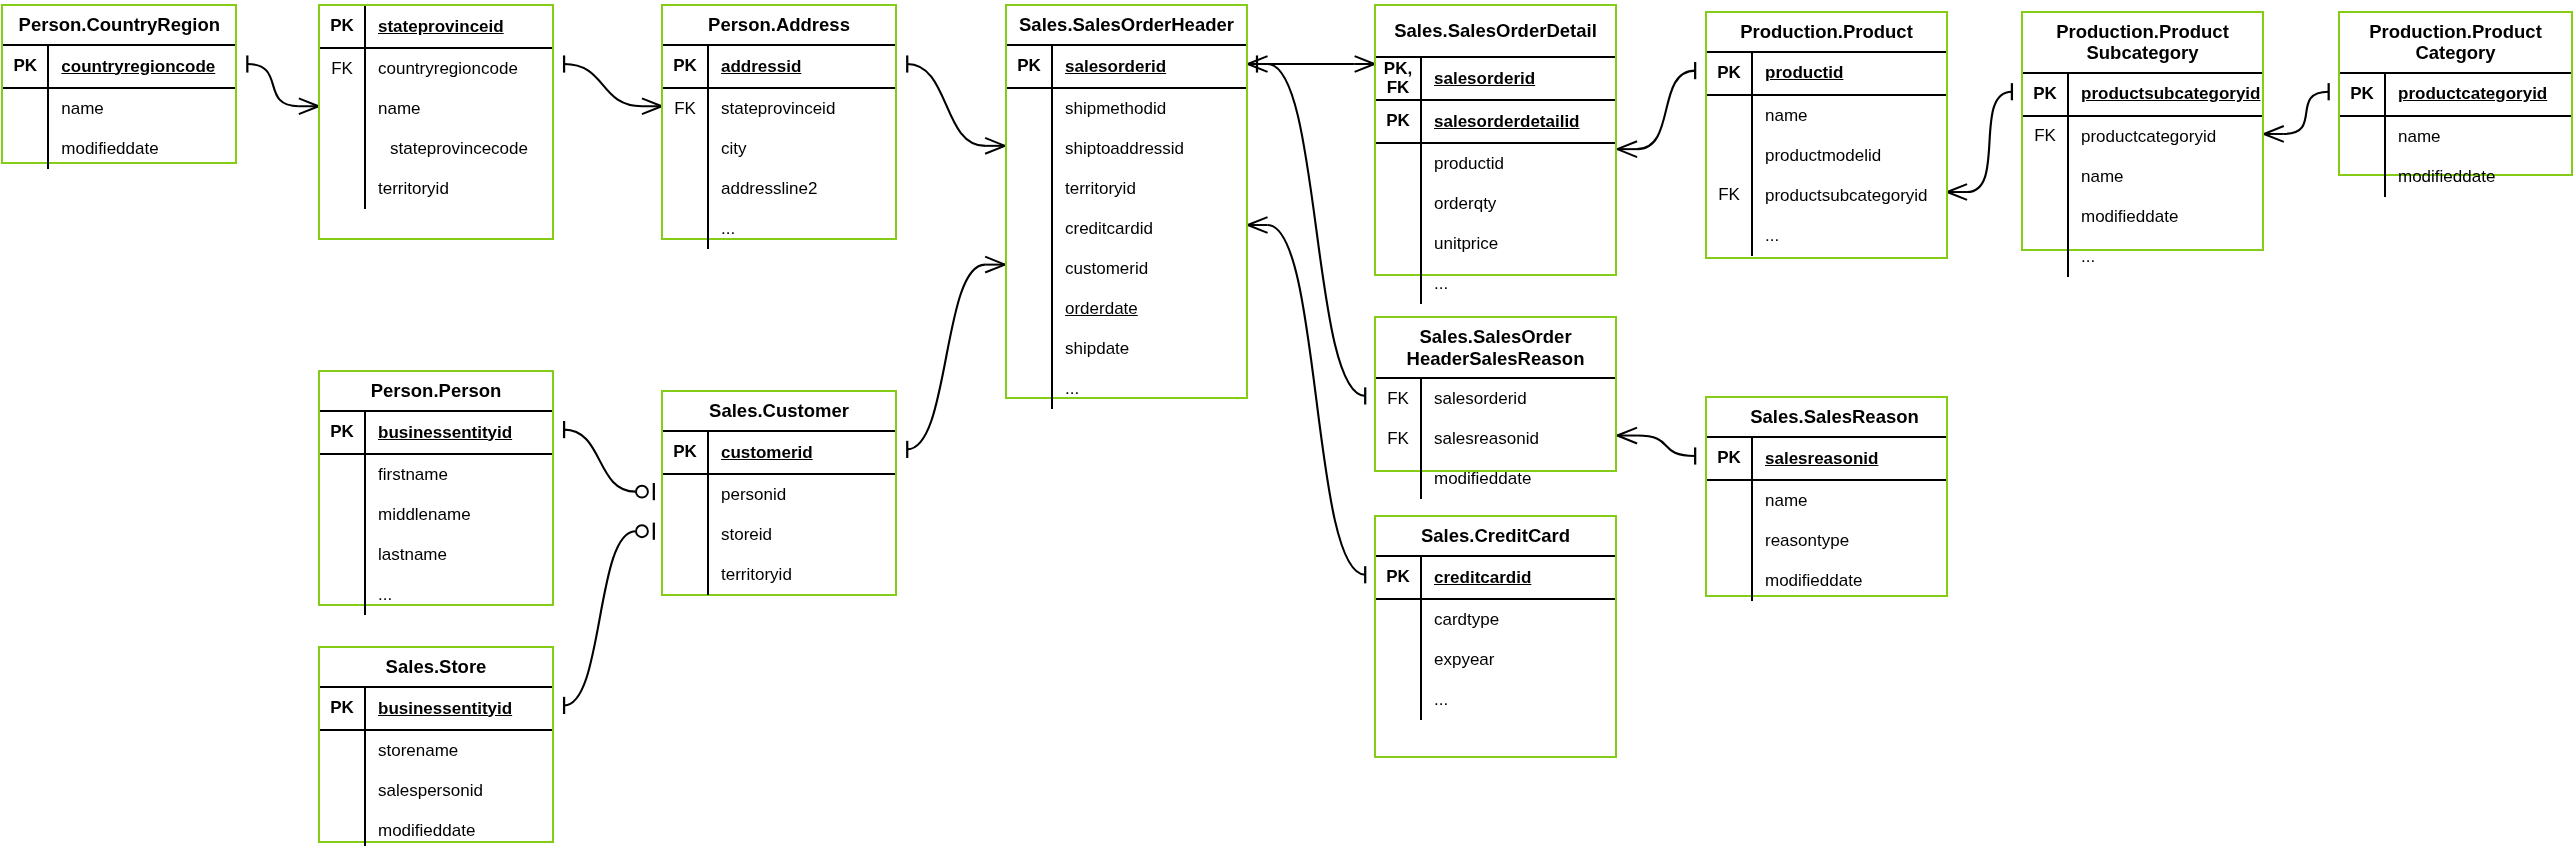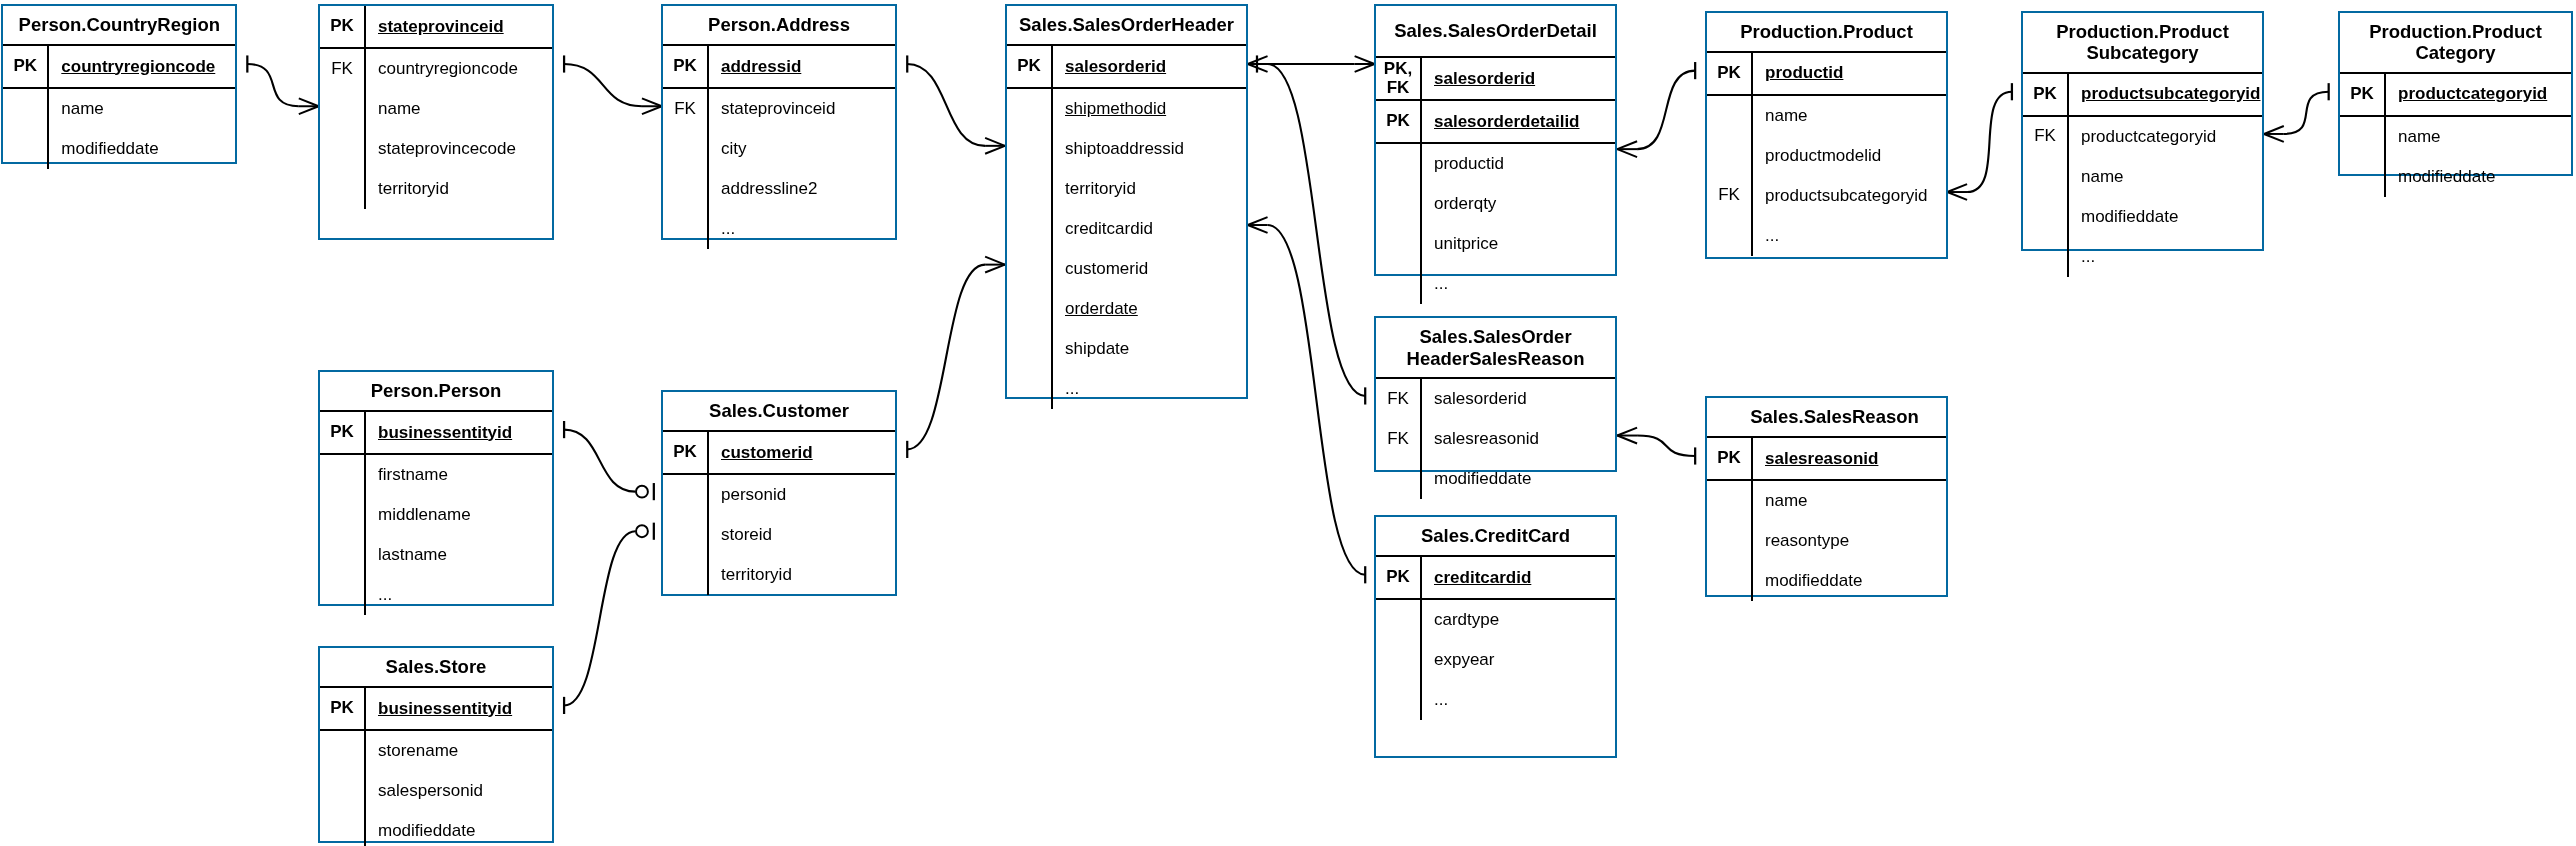--- a/index.html
+++ b/index.html
@@ -7,21 +7,21 @@
   body{
     width:2576px;height:846px;position:relative;overflow:hidden;
     font-family:"Liberation Sans","DejaVu Sans",sans-serif;
     -webkit-font-smoothing:antialiased;
   }
   #canvas{position:absolute;left:0;top:0;width:2576px;height:846px;}
   #edges{position:absolute;left:0;top:0;width:2576px;height:846px;pointer-events:none;z-index:1;}
 
   .entity{
     position:absolute;box-sizing:border-box;
-    border:2px solid #0369a1;background:#fff;z-index:2;
+    border:2px solid #84cc16;background:#fff;z-index:2;
   }
   .ent-title{
     box-sizing:border-box;width:100%;
     display:flex;align-items:center;justify-content:center;text-align:center;
     font-weight:bold;font-size:18.5px;line-height:1.14;color:#000;
     border-bottom:2px solid #000;padding:2.6px 4px;
   }
   .ent-body{display:block;width:100%;box-sizing:border-box;}
   .row{
     display:flex;align-items:stretch;box-sizing:border-box;width:100%;
@@ -142,21 +142,21 @@
         </div>
         <div class="grp">
           <div class="row" style="height: 40px;">
             <div class="keycell fk" style="width: 46px;">FK</div>
             <div class="attrcell">countryregioncode</div>
           </div>
           <div class="row" style="height: 40px;">
             <div class="keycell" style="width: 46px;"></div>
             <div class="attrcell">name</div>
           </div>
-          <div class="row" style="height: 40px;">
+          <div class="row" style="height: 40px; gap: 12px;">
             <div class="keycell" style="width: 46px;"></div>
             <div class="attrcell">stateprovincecode</div>
           </div>
           <div class="row" style="height: 40px;">
             <div class="keycell" style="width: 46px;"></div>
             <div class="attrcell">territoryid</div>
           </div>
         </div>
       </div>
     </div>
@@ -192,21 +192,21 @@
     <div class="entity" style="left: 1005px; top: 4px; width: 243px; height: 395px;">
       <div class="ent-title" style="height: 40px;">Sales.SalesOrderHeader</div>
       <div class="ent-body">
         <div class="grp" style="border-bottom: 2px solid rgb(0, 0, 0);">
           <div class="row" style="height: 41px;">
             <div class="keycell" style="width: 46px;">PK</div>
             <div class="attrcell pk">salesorderid</div>
           </div>
         </div>
         <div class="grp">
-          <div class="row" style="height: 40px; text-decoration: underline;">
+          <div class="row" style="height: 40px;">
             <div class="keycell" style="width: 46px;"></div>
             <div class="attrcell">shipmethodid</div>
           </div>
           <div class="row" style="height: 40px;">
             <div class="keycell" style="width: 46px;"></div>
             <div class="attrcell">shiptoaddressid</div>
           </div>
           <div class="row" style="height: 40px;">
             <div class="keycell" style="width: 46px;"></div>
             <div class="attrcell">territoryid</div>

